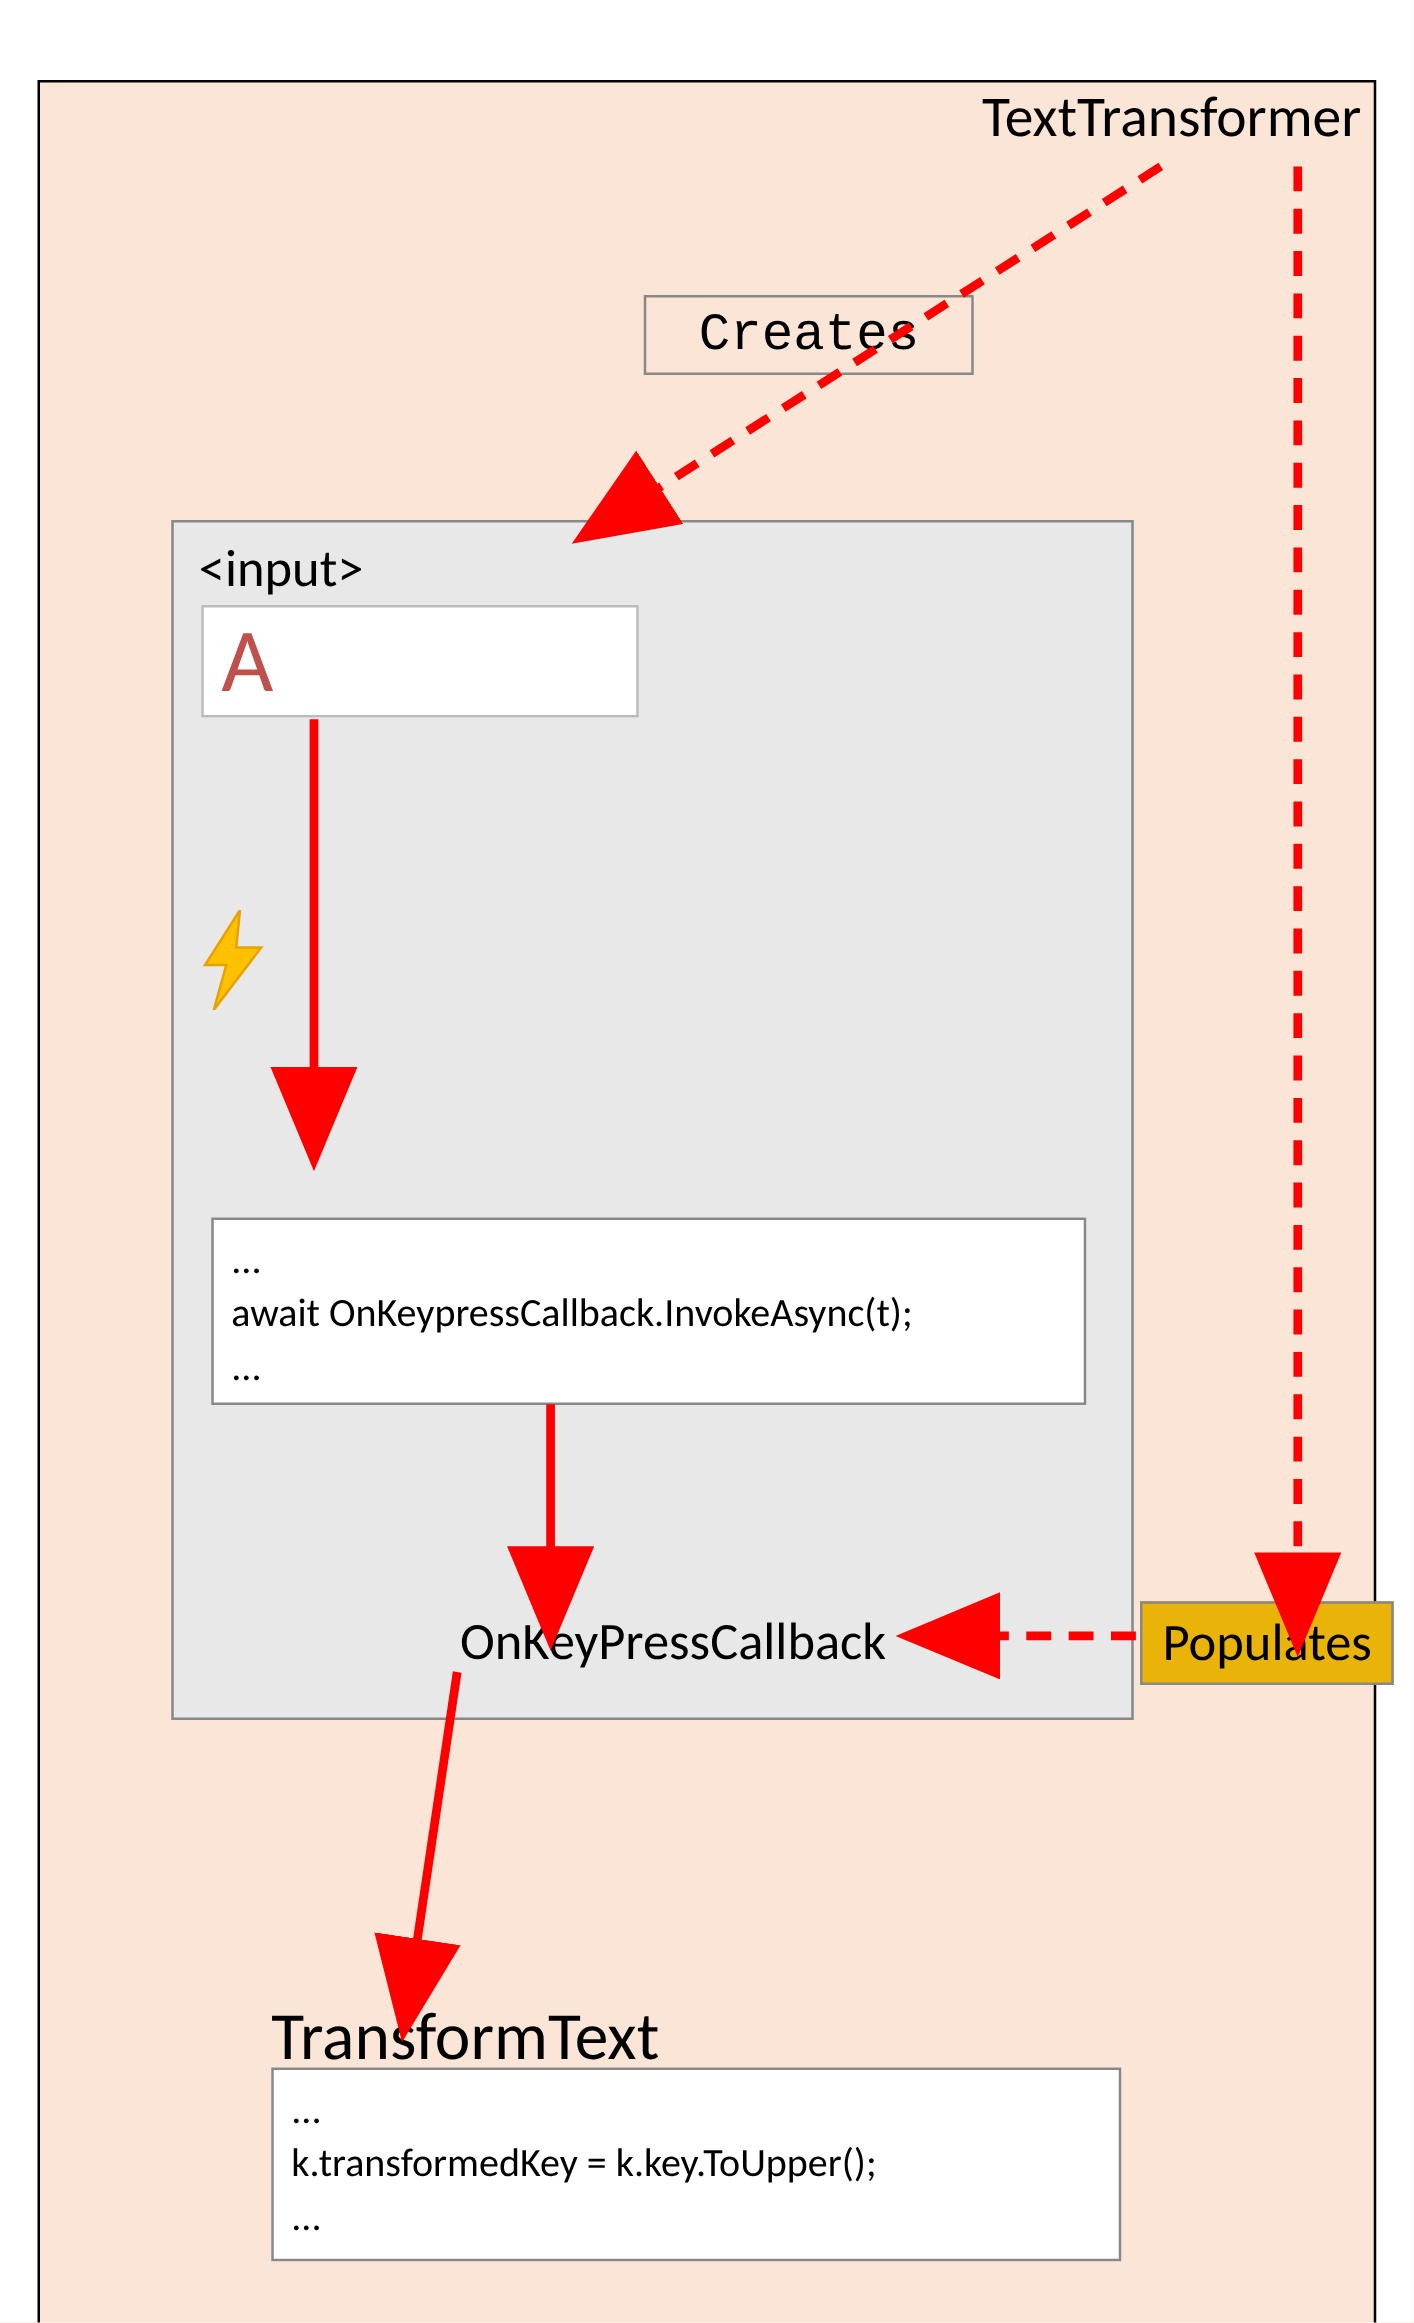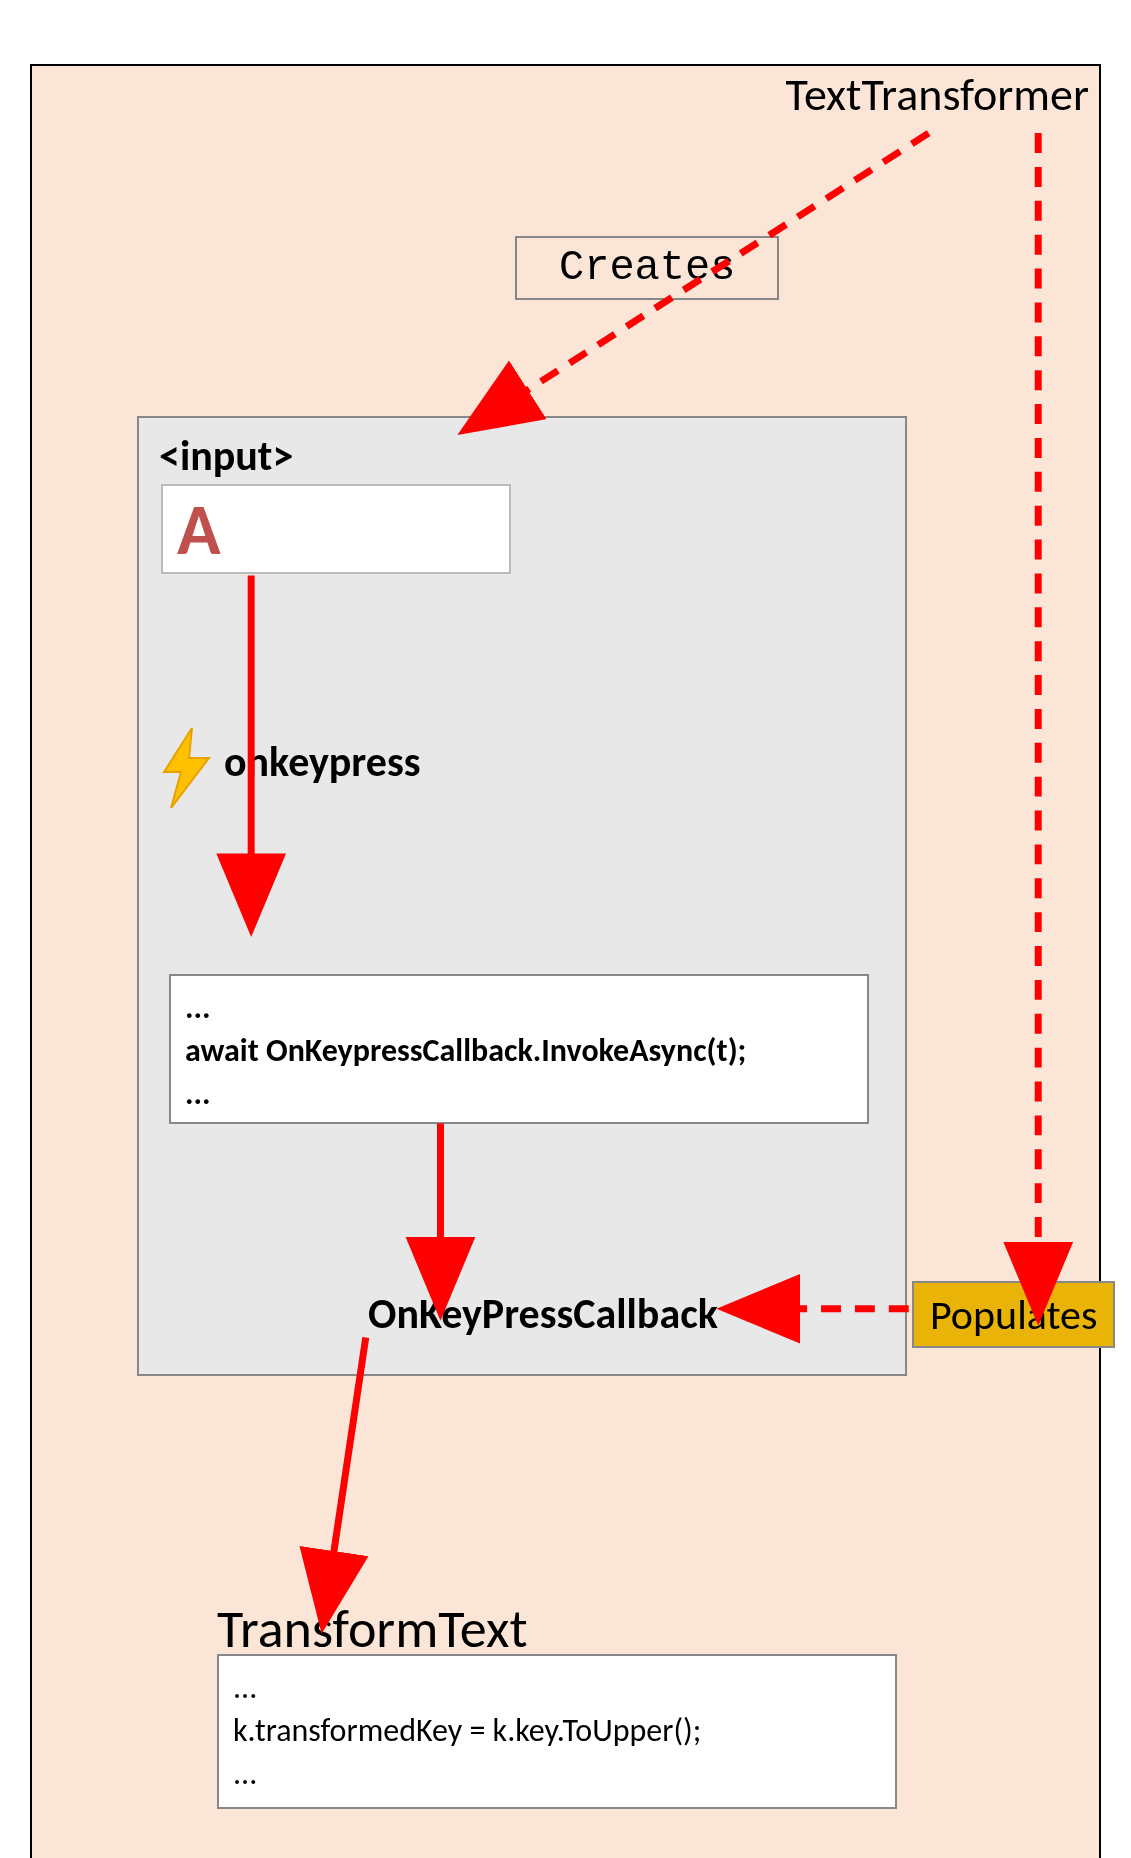--- a/index.html
+++ b/index.html
@@ -23,21 +23,20 @@
     margin-top:34px;
   }
   
   .inner{
     position:absolute;
     left:105px; top:350px;
     width:770px; height:960px;
     background:#E8E8E8;
     border:2px solid #888;
     box-sizing:border-box;
-    font-weight:bold;
   }
   .title-tt{
     position:absolute;
     right:10px; top:0px;
     font-size:46px;
   }
   .label-creates{
     position:absolute;
     left:483px; top:170px;
     background:#FBE5D6;
@@ -146,21 +145,20 @@
 
     <div class="inner">
       <div class="input-label">&lt;input&gt;</div>
       <div class="input-rect">A</div>
 
       <div class="bolt">
         <svg width="55" height="80" viewBox="0 0 55 80">
           <polygon points="33,0 5,44 22,44 12,80 50,30 30,30" fill="#FFC000" stroke="#E8A200" stroke-width="2"></polygon>
         </svg>
       </div>
-      <div class="onkeypress">onkeypress</div>
 
       <div class="hk-box">...
 await OnKeypressCallback.InvokeAsync(t);
 ...</div>
 
       <div class="okpc">OnKeyPressCallback</div>
     </div>
 
     <div class="label-populates">Populates</div>
 

